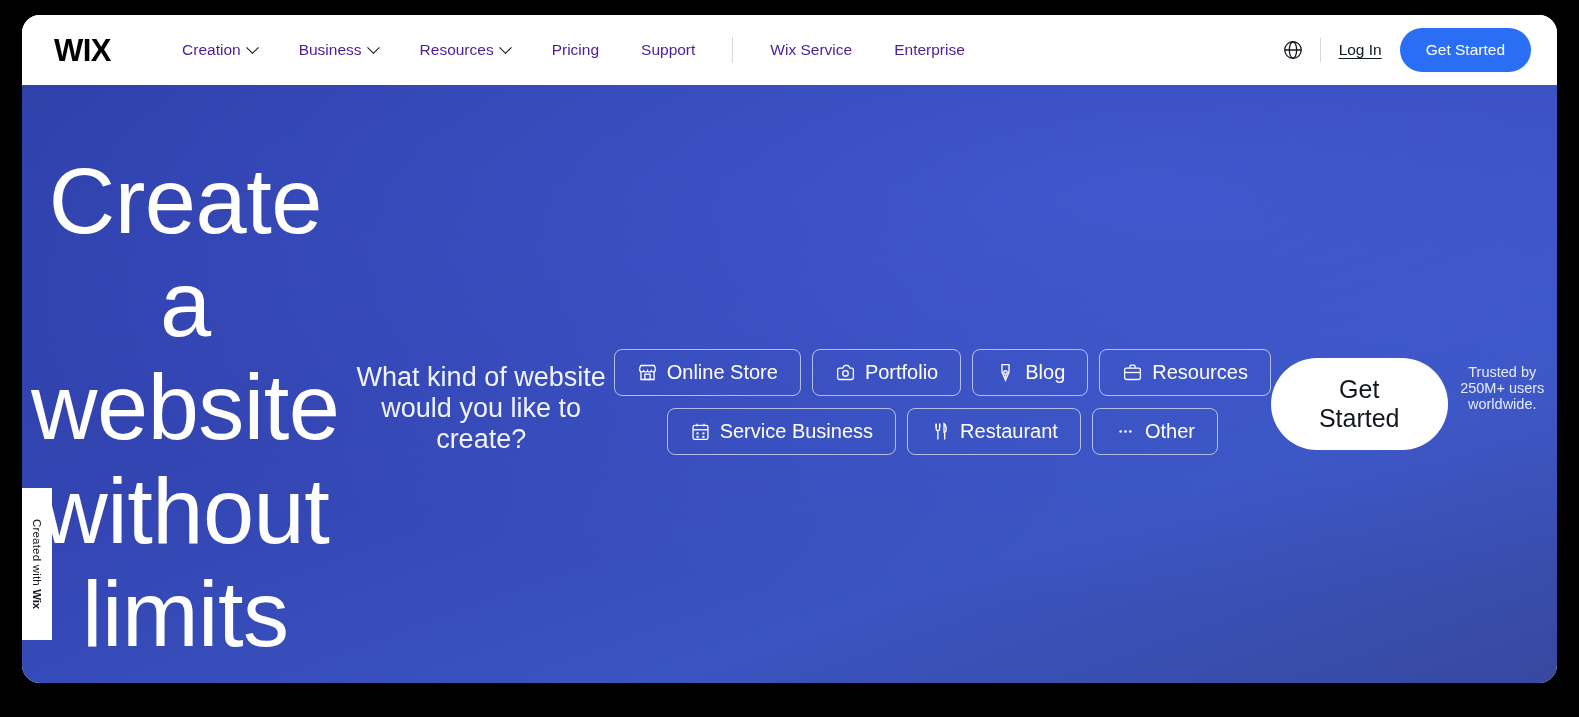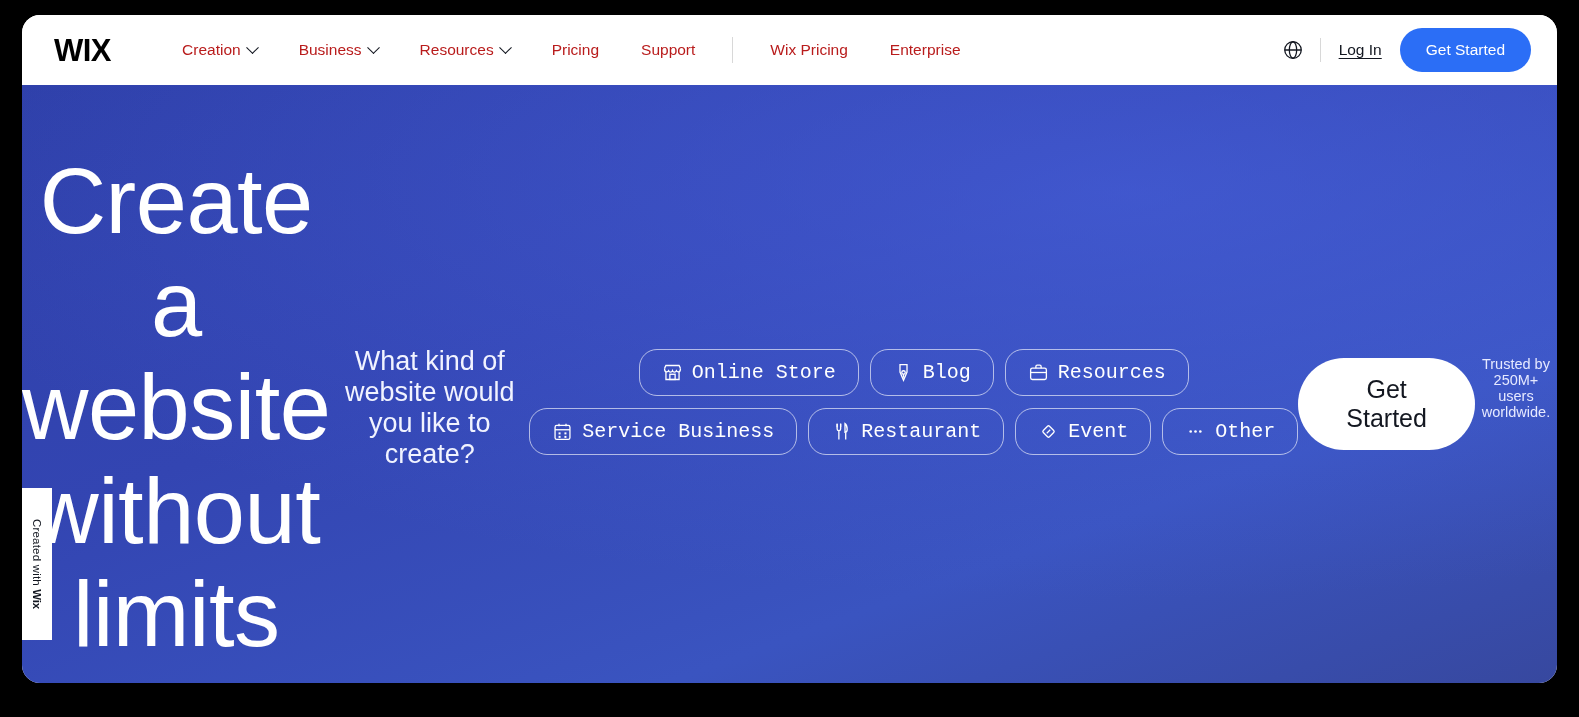--- a/index.html
+++ b/index.html
@@ -48,21 +48,21 @@
     align-items: center;
     margin-left: 50px;
     gap: 0px;
   }
 
   .nav-item {
     display: flex;
     align-items: center;
     gap: 7px;
     font-size: 15.5px;
-    color: #b91c1c;
+    color: #4c1d95;
     padding: 8px 21px;
     cursor: pointer;
     white-space: nowrap;
   }
 
   .chev {
     display: inline-block;
     width: 9px;
     height: 9px;
     border-right: 1.4px solid #131720;
@@ -164,28 +164,28 @@
     display: flex;
     gap: 11px;
     justify-content: center;
   }
 
   .pill {
     display: flex;
     align-items: center;
     gap: 9px;
     border: 1.3px solid rgba(255,255,255,0.62);
-    border-radius: 18px;
+    border-radius: 8px;
     padding: 11px 22px;
     color: #ffffff;
     font-size: 20px;
     background: transparent;
     cursor: pointer;
     white-space: nowrap;
-    font-family: Liberation Mono, monospace;
+    font-family: Liberation Sans, sans-serif;
   }
 
   .pill svg { display: block; flex: 0 0 auto; }
 
   .btn-hero {
     margin-top: 40px;
     background: #ffffff;
     color: #131720;
     font-size: 25px;
     border: none;
@@ -259,21 +259,21 @@
         <span>Pricing</span>
       </div>
 
       <div class="nav-item">
         <span>Support</span>
       </div>
 
       <div class="nav-divider"></div>
 
       <div class="nav-item">
-        <span>Wix Pricing</span>
+        <span>Wix Service</span>
       </div>
 
       <div class="nav-item">
         <span>Enterprise</span>
       </div>
 
     </nav>
 
     <div class="nav-right">
 
@@ -307,20 +307,27 @@
         <button class="pill">
           <svg width="21" height="21" viewBox="0 0 24 24" fill="none" stroke="#fff" stroke-width="1.5">
             <path d="M3 7l1.5-3h15L21 7"></path>
             <path d="M3 7v2a2.4 2.4 0 004.5 1 2.4 2.4 0 004.5 0 2.4 2.4 0 004.5 0A2.4 2.4 0 0021 9V7"></path>
             <path d="M4.5 11v9h15v-9"></path>
             <rect x="9" y="14" width="6" height="6"></rect>
           </svg>
           <span>Online Store</span>
         </button>
 
+        <button class="pill">
+          <svg width="21" height="21" viewBox="0 0 24 24" fill="none" stroke="#fff" stroke-width="1.5">
+            <path d="M5 20h14a2 2 0 002-2V9a2 2 0 00-2-2h-2l-1.2-2.2a1.5 1.5 0 00-1.3-.8h-3a1.5 1.5 0 00-1.3.8L8.8 7H5a2 2 0 00-2 2v9a2 2 0 002 2z"></path>
+            <circle cx="12" cy="13" r="3.2"></circle>
+          </svg>
+          <span>Portfolio</span>
+        </button>
 
         <button class="pill">
           <svg width="21" height="21" viewBox="0 0 24 24" fill="none" stroke="#fff" stroke-width="1.5">
             <path d="M8 3h8v8.5L12 21 8 11.5z"></path>
             <circle cx="12" cy="12" r="2"></circle>
             <line x1="12" y1="14" x2="12" y2="18"></line>
           </svg>
           <span>Blog</span>
         </button>
 
@@ -355,27 +362,20 @@
             <path d="M7 3v6a2 2 0 002 2 2 2 0 002-2V3"></path>
             <line x1="9" y1="11" x2="9" y2="21"></line>
             <line x1="7" y1="3" x2="7" y2="7"></line>
             <line x1="11" y1="3" x2="11" y2="7"></line>
             <path d="M16 3c2 1.5 2.5 4 2.5 6.5S17.5 13 16 13z"></path>
             <line x1="16.8" y1="13" x2="16.8" y2="21"></line>
           </svg>
           <span>Restaurant</span>
         </button>
 
-        <button class="pill">
-          <svg width="21" height="21" viewBox="0 0 24 24" fill="none" stroke="#fff" stroke-width="1.5">
-            <rect x="7" y="7" width="10" height="10" rx="1.6" transform="rotate(45 12 12)"></rect>
-            <line x1="10" y1="14" x2="14" y2="10"></line>
-          </svg>
-          <span>Event</span>
-        </button>
 
         <button class="pill">
           <svg width="21" height="21" viewBox="0 0 24 24" fill="none">
             <circle cx="6.5" cy="12" r="1.5" fill="#fff"></circle>
             <circle cx="12" cy="12" r="1.5" fill="#fff"></circle>
             <circle cx="17.5" cy="12" r="1.5" fill="#fff"></circle>
           </svg>
           <span>Other</span>
         </button>
       </div>

